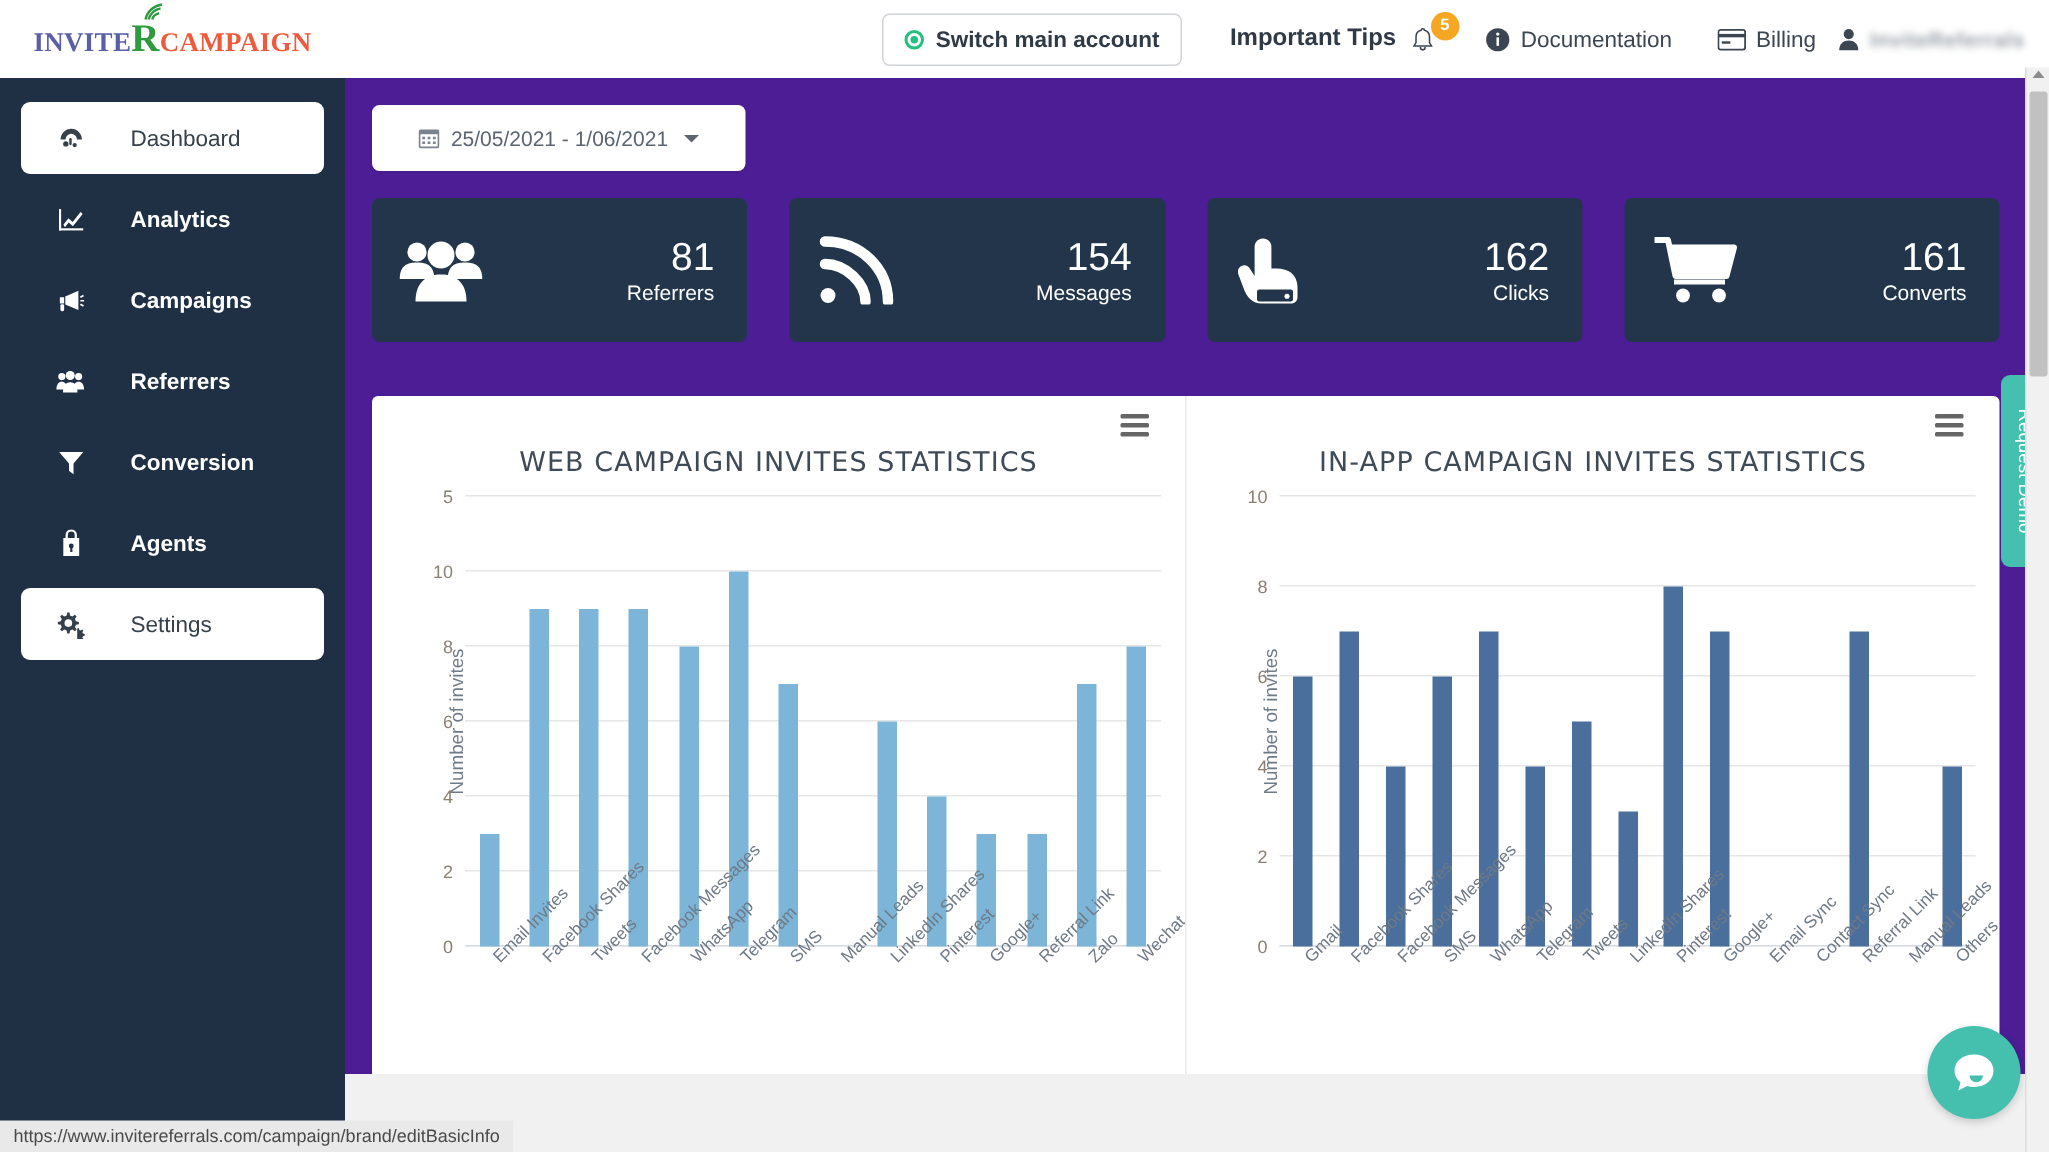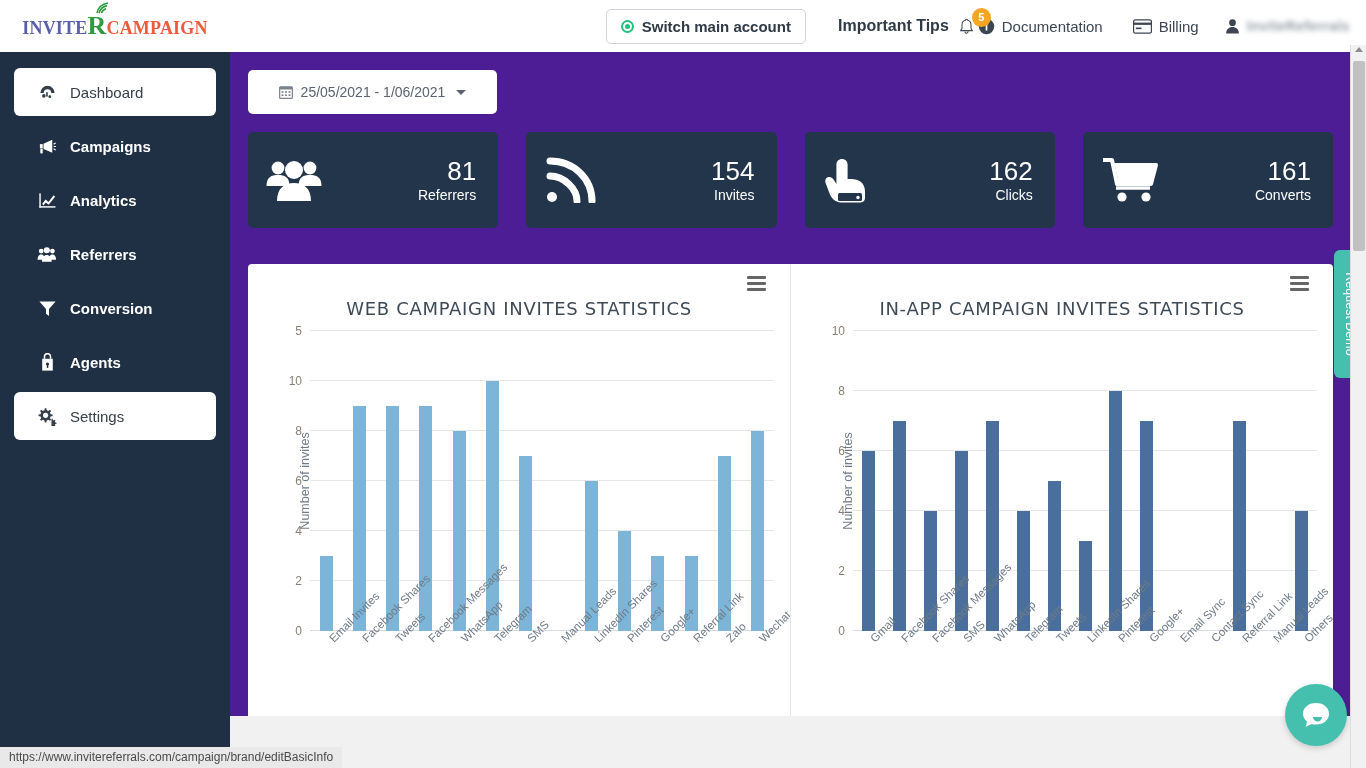--- a/index.html
+++ b/index.html
@@ -26,42 +26,42 @@
   .switch-btn {
     display: inline-flex; align-items: center; gap: 8px;
     border: 1px solid #cfd3d8; border-radius: 5px; background: #fff;
     padding: 8px 14px; font-size: 15px; font-weight: bold; color: #2f3a46; cursor: pointer;
     margin-right: 32px;
   }
   .switch-dot { width: 13px; height: 13px; border-radius: 50%; border: 2px solid #22c17f; display:inline-block; position: relative; }
   .switch-dot:after { content:''; position:absolute; inset: 2px; border-radius: 50%; background: #22c17f; }
 
   .nav-item { display: inline-flex; align-items: center; gap: 7px; font-size: 15px; color: #3c4653; cursor: pointer; white-space: nowrap; }
-  .nav-tips { font-weight: bold; font-size: 16px; color: #2f3a46; position: relative; padding-right: 4px; }
+  .nav-tips { font-weight: bold; font-size: 16px; color: #2f3a46; margin-right: 30px; position: relative; padding-right: 4px; }
   .bell { margin-left: 3px; }
   .badge {
     position: absolute; top: -9px; right: -13px; background: #f5a623; color: #fff;
     font-size: 11px; font-weight: bold; border-radius: 50%;
     width: 19px; height: 19px; line-height: 19px; text-align: center;
   }
   .nav-doc { margin-right: 30px; }
-  .nav-billing { margin-right: 26px; }
+  .nav-billing { margin-right: 14px; }
   .nav-user { }
   .user-name-blur {
     color: #9aa1a9; filter: blur(2.4px); font-size: 14px; font-weight: 600; letter-spacing: .4px;
   }
 
   
   .sidebar {
     position: absolute; top: 52px; left: 0; width: 230px; height: 716px;
     background: #1f3044; padding-top: 16px;
   }
   .side-item {
     height: 48px; margin: 0 14px 6px 14px; border-radius: 6px;
-    display: flex; align-items: center; padding-left: 22px; gap: 12px;
+    display: flex; align-items: center; padding-left: 22px; gap: 29px;
     color: #ffffff; font-size: 15px; font-weight: bold; cursor: pointer;
   }
   .side-item .side-ico { width: 22px; display:flex; align-items:center; justify-content:center; }
   .side-item.active { background: #ffffff; color: #36404a; font-weight: normal; }
   .side-item.active .side-ico svg { fill: #36404a; }
   .side-item svg { fill: #ffffff; }
 
   
   .main { position: absolute; top: 52px; left: 230px; width: 1121px; height: 664px; background: #4c1d95; overflow: hidden; }
 
@@ -210,38 +210,38 @@
             <circle cx="12.4" cy="14.4" r="1.5"></circle>
             <rect x="8.6" y="9.5" width="1.7" height="5" rx=".8"></rect>
           </svg>
       </span>
       <span>Dashboard</span>
     </div>
 
     <div class="side-item">
       <span class="side-ico">
         <svg width="19" height="19" viewBox="0 0 20 20">
+            <rect x="1.4" y="2.5" width="1.5" height="15"></rect>
+            <rect x="1.4" y="16" width="17" height="1.5"></rect>
+            <path d="M4.5 13.5 L8 9 L11 11.5 L16.5 4.5 L18 6 L11.2 14.5 L8.2 12 L5.6 15.3 Z"></path>
+          </svg>
+      </span>
+      <span>Analytics</span>
+    </div>
+
+    <div class="side-item">
+      <span class="side-ico">
+        <svg width="19" height="19" viewBox="0 0 20 20">
             <path d="M2 7.5 L2 12 L5 12 L5 7.5 Z"></path>
             <path d="M5.8 7 L15 3 L15 16.5 L5.8 12.6 Z"></path>
             <rect x="2.4" y="12.4" width="2.6" height="5" rx="1"></rect>
             <path d="M16.4 7.6 L18.6 6.4 M16.4 10 L19 10 M16.4 12.4 L18.6 13.6" stroke="#fff" stroke-width="1.2" fill="none"></path>
           </svg>
       </span>
       <span>Campaigns</span>
-    </div>
-
-    <div class="side-item">
-      <span class="side-ico">
-        <svg width="19" height="19" viewBox="0 0 20 20">
-            <rect x="1.4" y="2.5" width="1.5" height="15"></rect>
-            <rect x="1.4" y="16" width="17" height="1.5"></rect>
-            <path d="M4.5 13.5 L8 9 L11 11.5 L16.5 4.5 L18 6 L11.2 14.5 L8.2 12 L5.6 15.3 Z"></path>
-          </svg>
-      </span>
-      <span>Analytics</span>
     </div>
 
     <div class="side-item">
       <span class="side-ico">
         <svg width="20" height="19" viewBox="0 0 21 20">
             <circle cx="4.4" cy="6.4" r="2.5"></circle>
             <circle cx="16.2" cy="6.4" r="2.5"></circle>
             <circle cx="10.3" cy="5.6" r="3.2"></circle>
             <path d="M0.6 15.5 C0.6 11.6 2.4 10 4.4 10 C6.4 10 8.2 11.6 8.2 15.5 Z"></path>
             <path d="M12.4 15.5 C12.4 11.6 14.2 10 16.2 10 C18.2 10 20 11.6 20 15.5 Z"></path>
@@ -323,21 +323,21 @@
       <div class="stat-card">
         <span class="stat-ico">
           <svg width="52" height="46" viewBox="0 0 52 46" fill="none" stroke="#fff">
               <path d="M6 4 C30 4 48 22 48 44" stroke-width="7" stroke-linecap="round"></path>
               <path d="M6 19 C20 19 33 32 33 44" stroke-width="7" stroke-linecap="round"></path>
               <circle cx="8" cy="40" r="5" fill="#fff" stroke="none"></circle>
             </svg>
         </span>
         <span class="stat-right">
           <div class="stat-num">154</div>
-          <div class="stat-lbl">Invites</div>
+          <div class="stat-lbl">Messages</div>
         </span>
       </div>
 
       <div class="stat-card">
         <span class="stat-ico">
           <svg width="50" height="50" viewBox="0 0 50 50" fill="#fff">
               <path d="M19 4 C22.4 4 24.6 6.4 24.6 9.6 L24.6 24 L28 24 C36 24 42 28 42 36.5 L42 43 C42 45.6 40.2 47.4 37.6 47.4 L18 47.4 C12 47.4 8 43 6 37 L2.6 28 C1.6 25 3 22.6 5.6 22 C7.6 21.6 9.4 22.6 10.6 24.6 L13.4 29 L13.4 9.6 C13.4 6.4 15.6 4 19 4 Z"></path>
               <rect x="15" y="38" width="24" height="8" rx="1.5" fill="#22354a"></rect>
               <circle cx="35" cy="42.5" r="1.7" fill="#fff"></circle>
             </svg>

